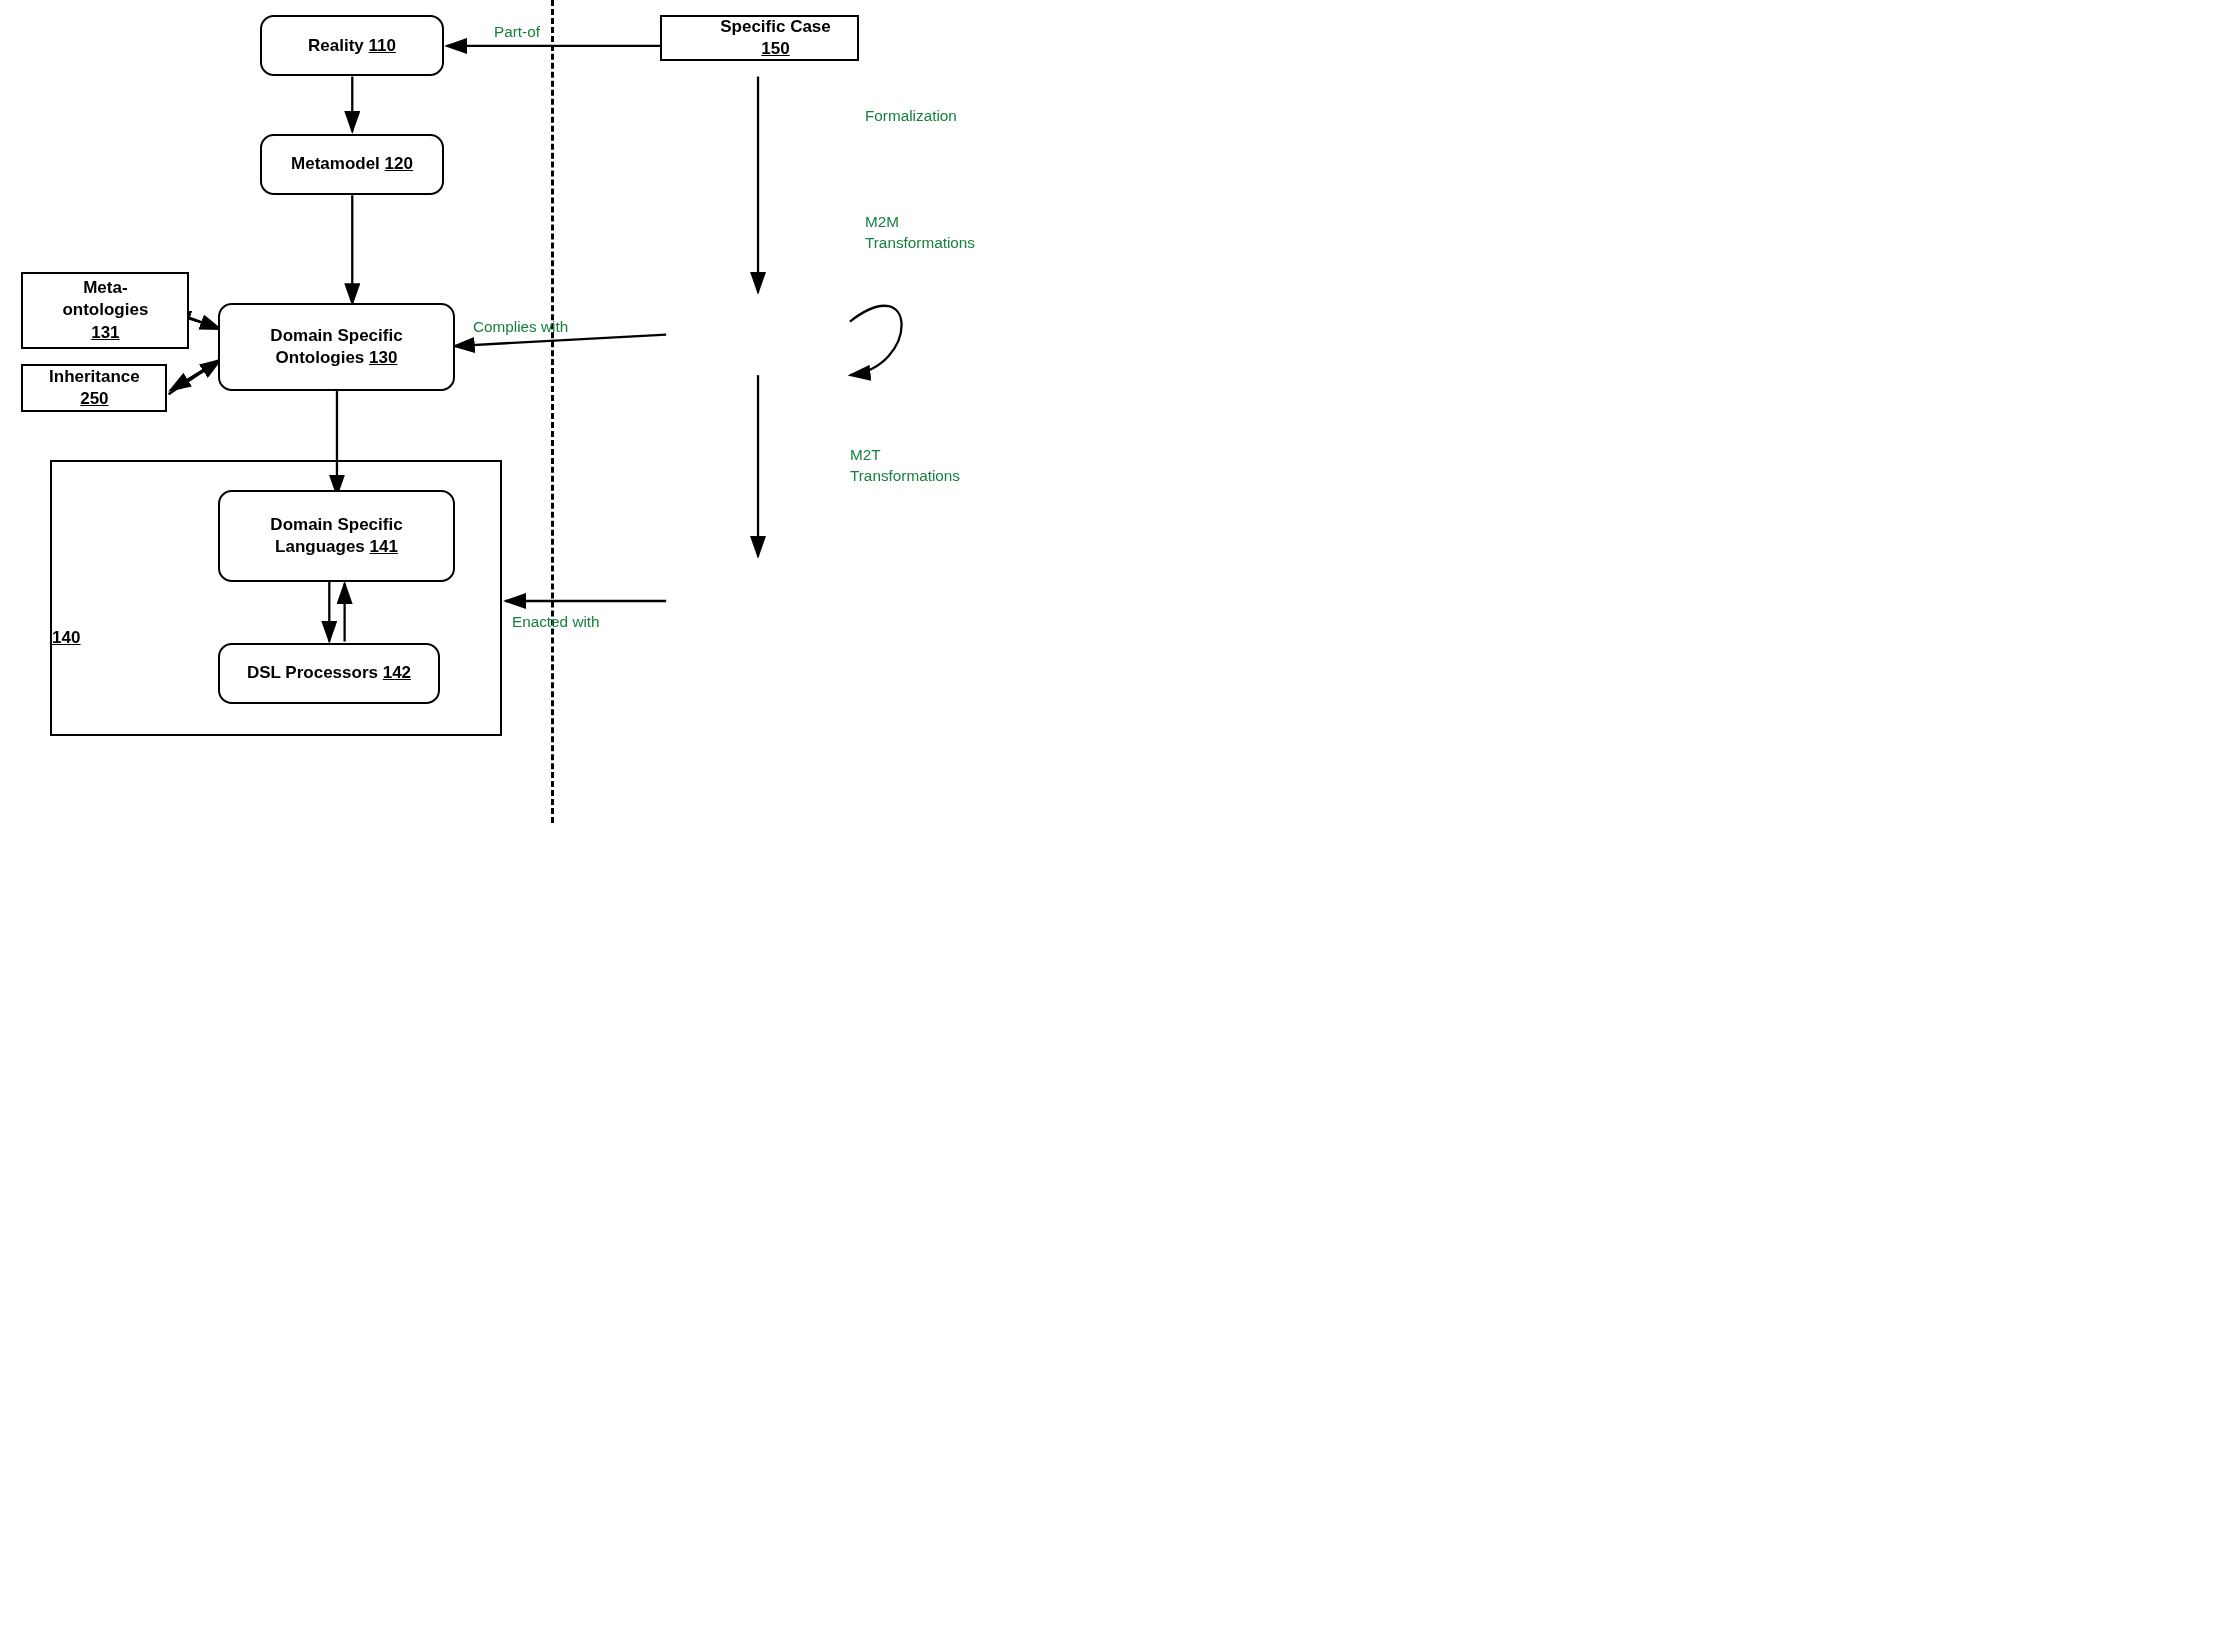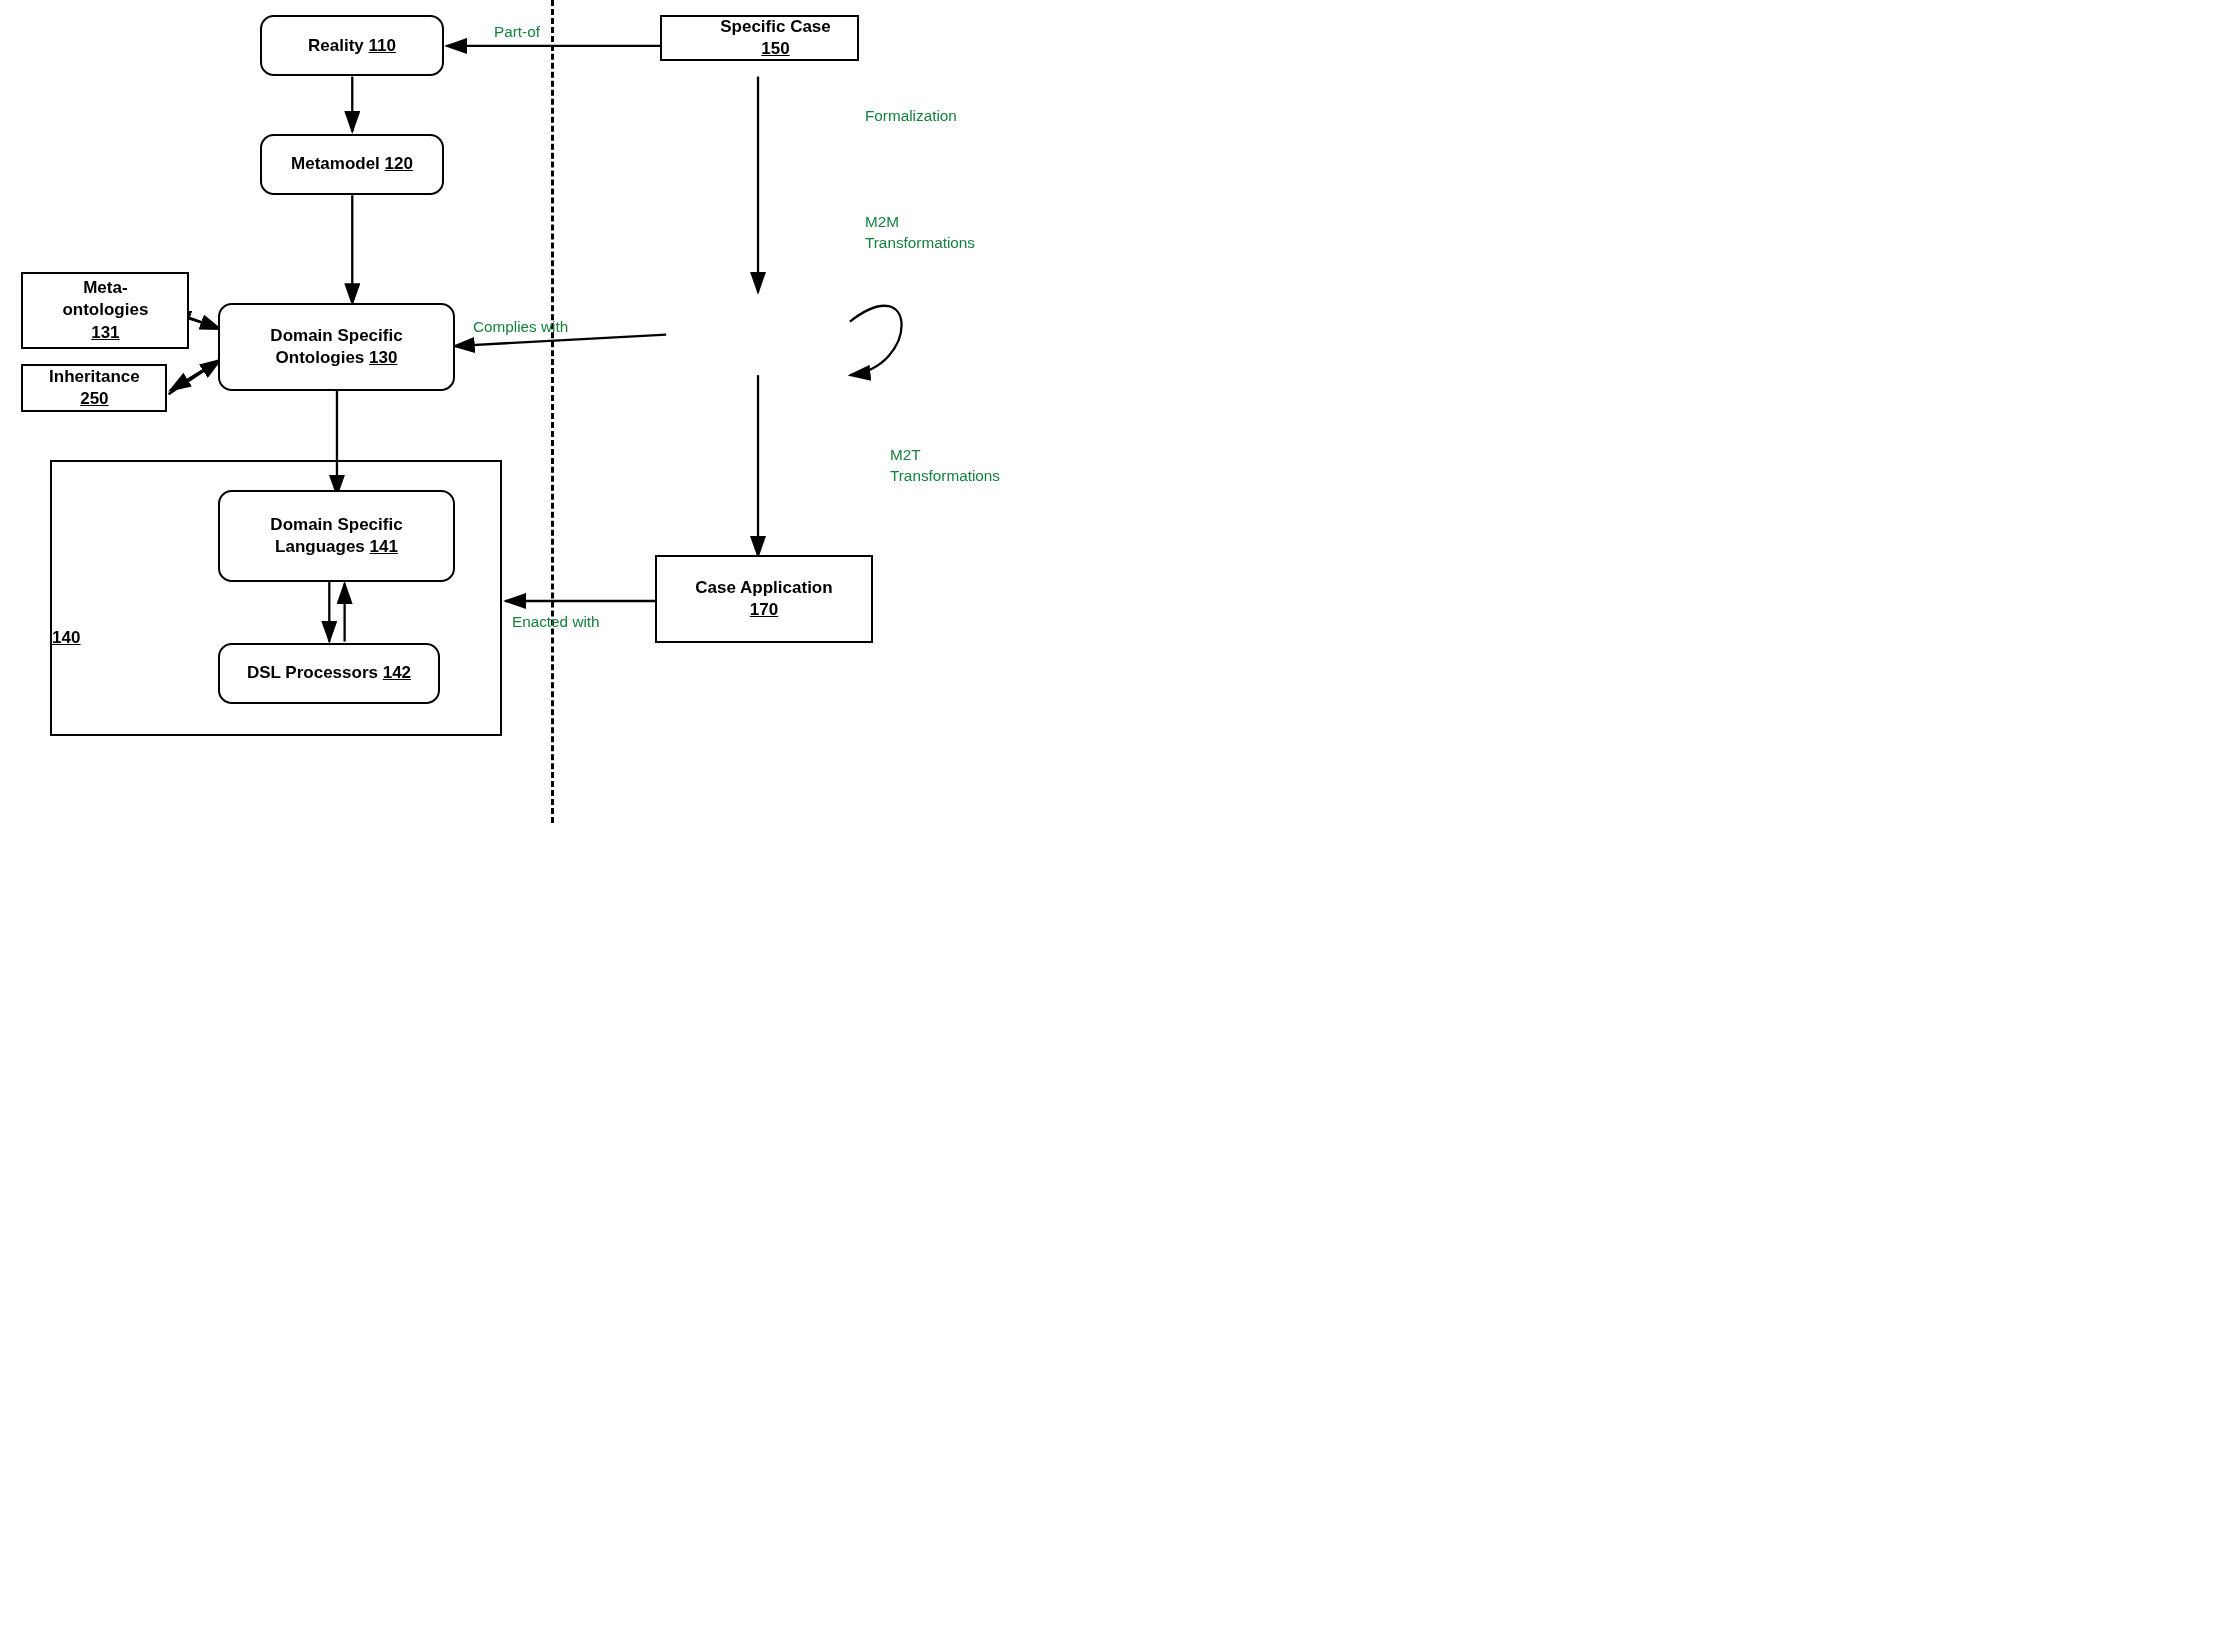--- a/index.html
+++ b/index.html
@@ -155,30 +155,27 @@
 
   <div class="node rounded" style="left: 218px; top: 643px; width: 222px; height: 61px;">
     <div class="node-label">DSL Processors <u>142</u></div>
   </div>
 
   <div class="node sharp" style="left: 660px; top: 15.3px; width: 199px; height: 46px; padding-left: 32px;">
     <div class="node-label">Specific Case<br><u>150</u></div>
   </div>
 
 
-  <div class="node sharp" style="left: 655px; top: 555px; width: 218px; height: 88px;">
-    <div class="node-label">Case Application<br><u>170</u></div>
-  </div>
 
   <div class="edge-label" style="left: 494px; top: 23px;">Part-of</div>
 
   <div class="edge-label" style="left: 865px; top: 107px;">Formalization</div>
 
   <div class="edge-label" style="left: 865px; top: 211px; line-height: 1.4;">M2M<br>Transformations</div>
 
   <div class="edge-label" style="left: 473px; top: 318px;">Complies with</div>
 
-  <div class="edge-label" style="left: 850px; top: 444px; line-height: 1.4; margin-left: 40px;">M2T<br>Transformations</div>
+  <div class="edge-label" style="left: 850px; top: 444px; line-height: 1.4;">M2T<br>Transformations</div>
 
   <div class="edge-label" style="left: 512px; top: 613px;">Enacted with</div>
 
 </div>
 
 
 </body></html>

